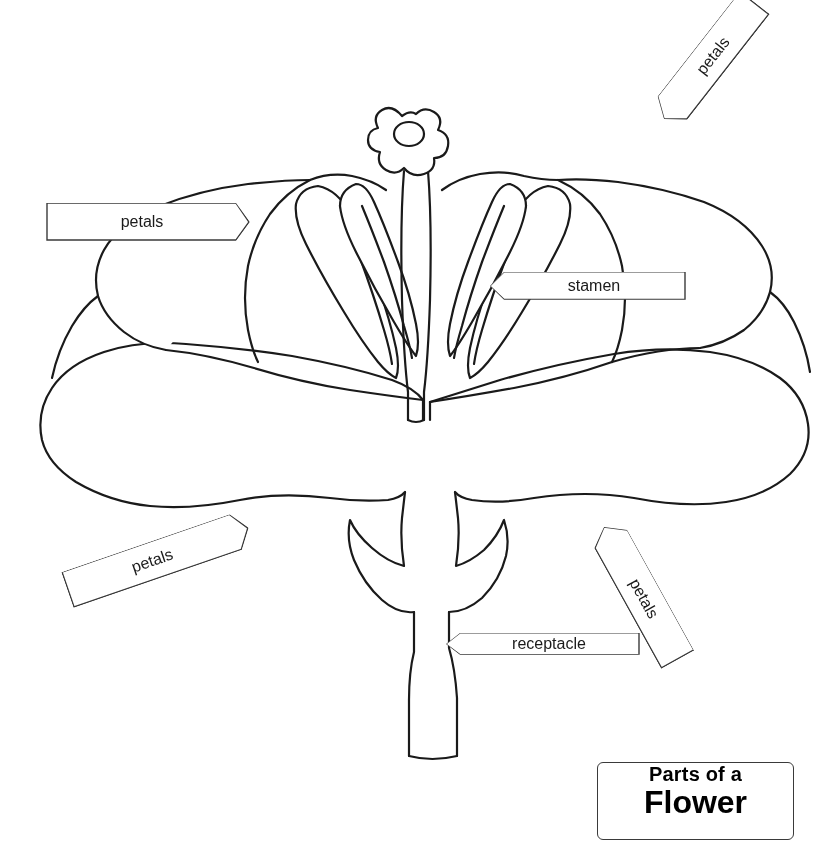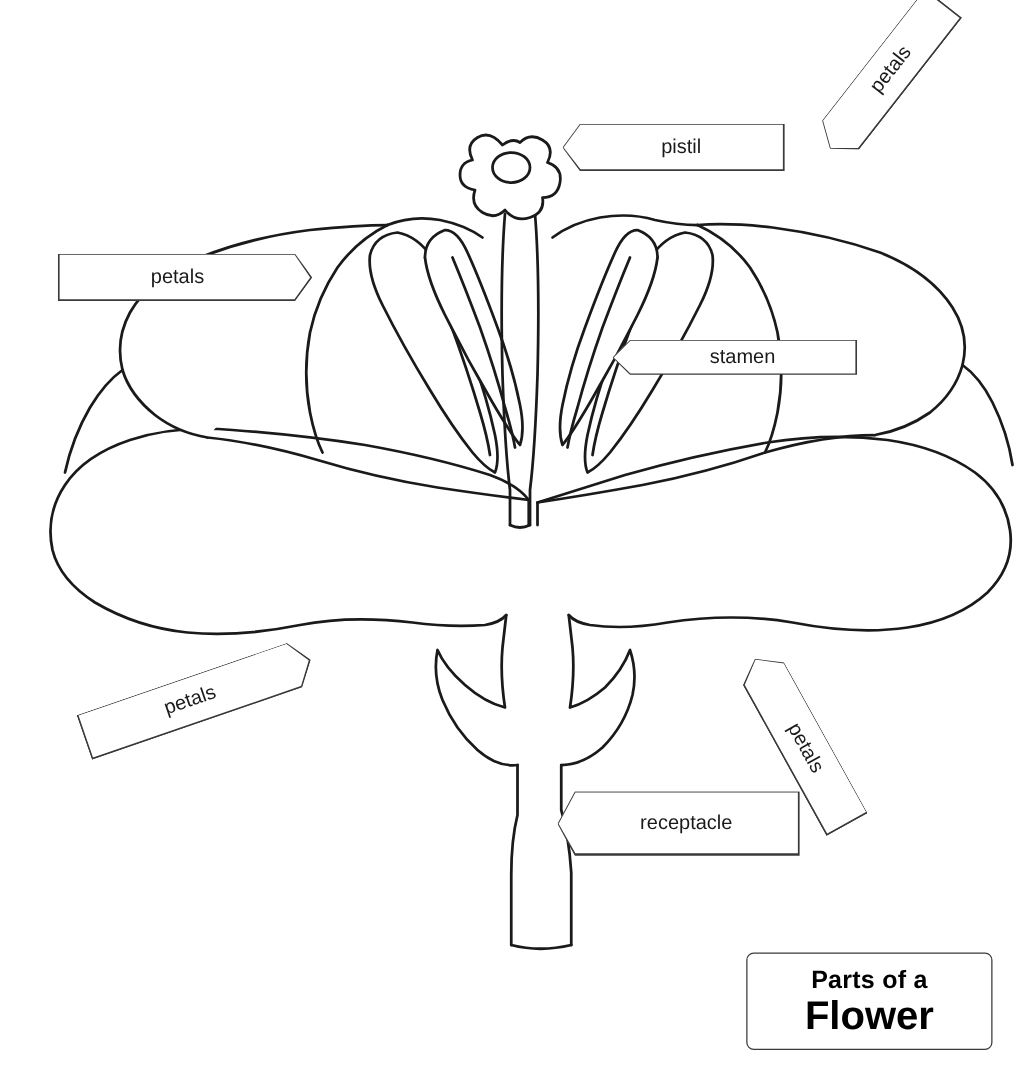--- a/index.html
+++ b/index.html
@@ -72,21 +72,20 @@
     top: 762px;
     width: 197px;
     height: 78px;
     box-sizing: border-box;
     background: #ffffff;
     border: 1px solid #3a3a3a;
     border-radius: 6px;
     display: flex;
     flex-direction: column;
     align-items: center;
-    justify-content: center;
     color: #000000;
   }
   #title-line1 {
     font-size: 20px;
     font-weight: bold;
     letter-spacing: 0.2px;
   }
   #title-line2 {
     font-size: 32px;
     font-weight: bold;
@@ -144,28 +143,20 @@
       <path d="M408 420 Q416 424 424 420" fill="none"></path>
 
       <path d="M402 116 Q392 104 382 110 Q372 116 378 128 Q368 130 368 140 Q368 150 380 152 Q376 164 386 170 Q396 176 404 168 Q412 178 424 174 Q436 170 434 158 Q446 158 448 146 Q450 134 438 130 Q444 118 434 112 Q424 106 416 114 Q410 110 402 116 Z"></path>
       <ellipse cx="409" cy="134" rx="15" ry="12"></ellipse>
 
       <path d="M423 400 L423 420" fill="none"></path>
       <path d="M430 402 L430 420" fill="none"></path>
     </g>
   </svg>
 
-  <div class="callout arrow-left" style="left:450px; top:99px; width:178px; height:38px;">
-    <div class="bg">
-      <svg viewBox="0 0 178 38" preserveAspectRatio="none">
-        <polygon points="0,19 14,0 177,0 177,37 14,37" fill="#ffffff" stroke="#3a3a3a" stroke-width="1.4"></polygon>
-      </svg>
-    </div>
-    <span class="label">pistil</span>
-  </div>
 
   <div class="callout arrow-left" style="left:664px; top:100px; width:148px; height:38px; transform: rotate(-52deg); transform-origin: 0 50%;">
     <div class="bg">
       <svg viewBox="0 0 148 38" preserveAspectRatio="none">
         <polygon points="0,19 14,0 147,0 147,37 14,37" fill="#ffffff" stroke="#3a3a3a" stroke-width="1.4"></polygon>
       </svg>
     </div>
     <span class="label">petals</span>
   </div>
 
@@ -198,21 +189,21 @@
 
   <div class="callout arrow-left" style="left:604px; top:508px; width:152px; height:38px; transform: rotate(61deg); transform-origin: 0 50%;">
     <div class="bg">
       <svg viewBox="0 0 152 38" preserveAspectRatio="none">
         <polygon points="0,19 14,0 151,0 151,37 14,37" fill="#ffffff" stroke="#3a3a3a" stroke-width="1.4"></polygon>
       </svg>
     </div>
     <span class="label">petals</span>
   </div>
 
-  <div class="callout arrow-left" style="left:446px; top:633px; width:194px; height:52px;">
+  <div class="callout arrow-left" style="left:446px; top:633px; width:194px; height:22px;">
     <div class="bg">
       <svg viewBox="0 0 194 38" preserveAspectRatio="none">
         <polygon points="0,19 14,0 193,0 193,37 14,37" fill="#ffffff" stroke="#3a3a3a" stroke-width="1.4"></polygon>
       </svg>
     </div>
     <span class="label">receptacle</span>
   </div>
 
   <div id="title-plaque">
     <div id="title-line1">Parts of a</div>

